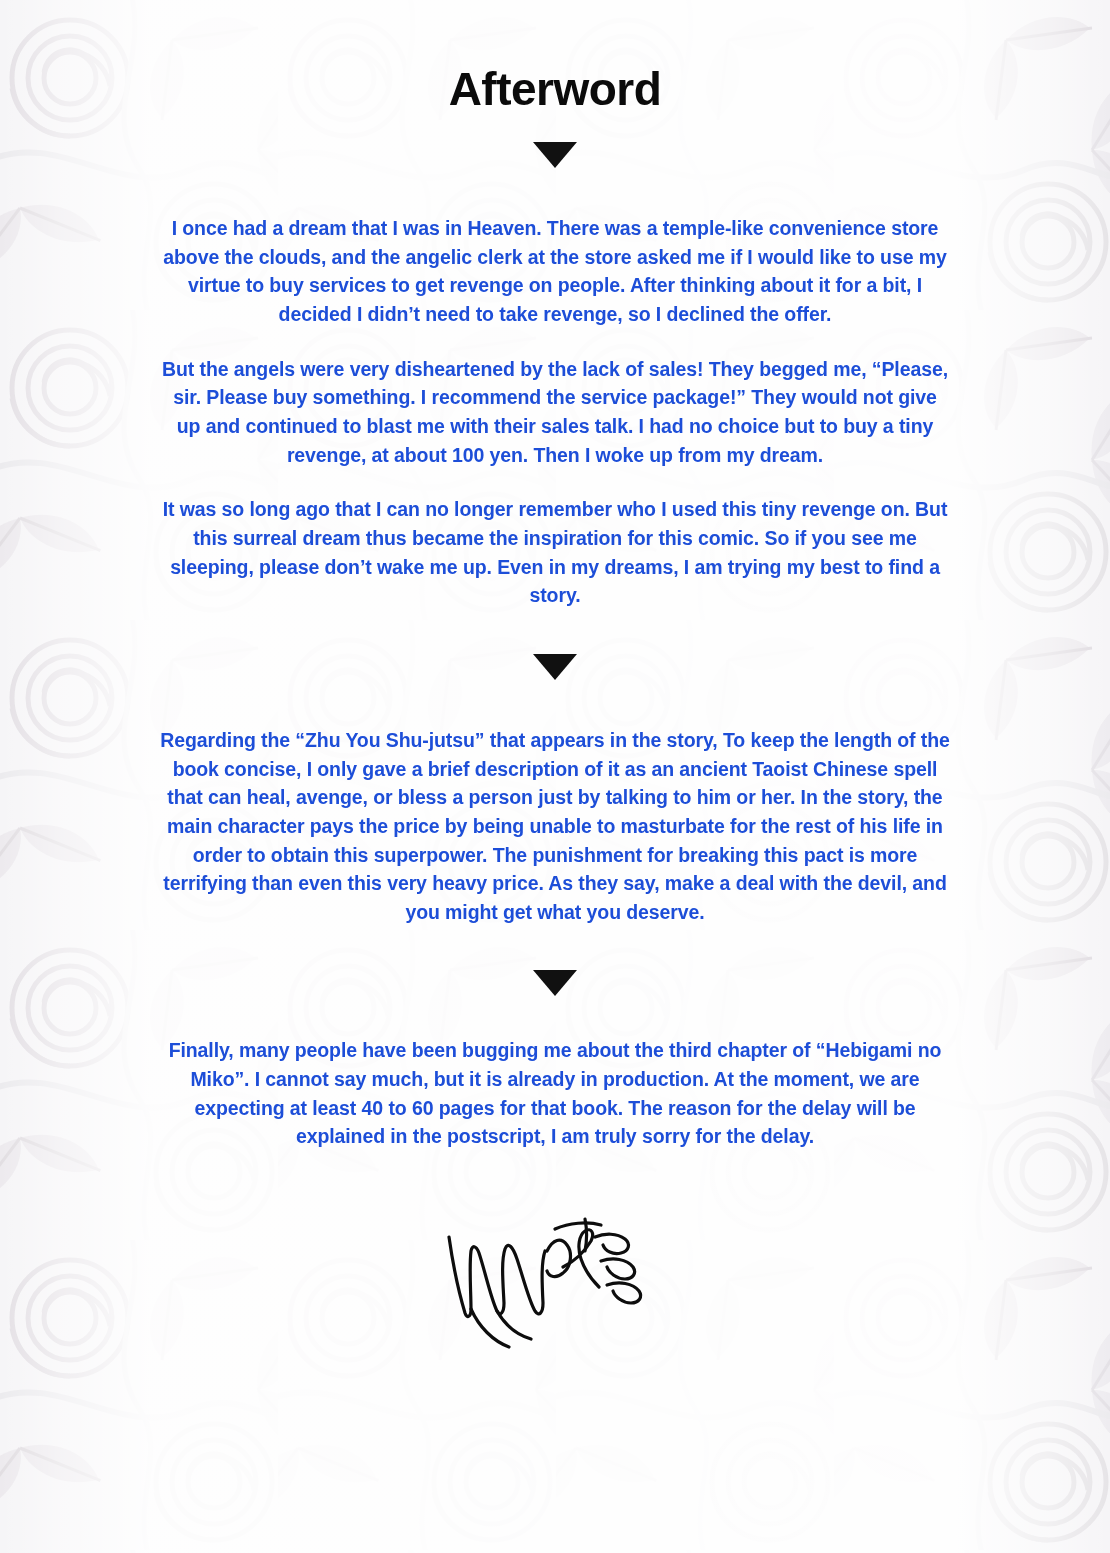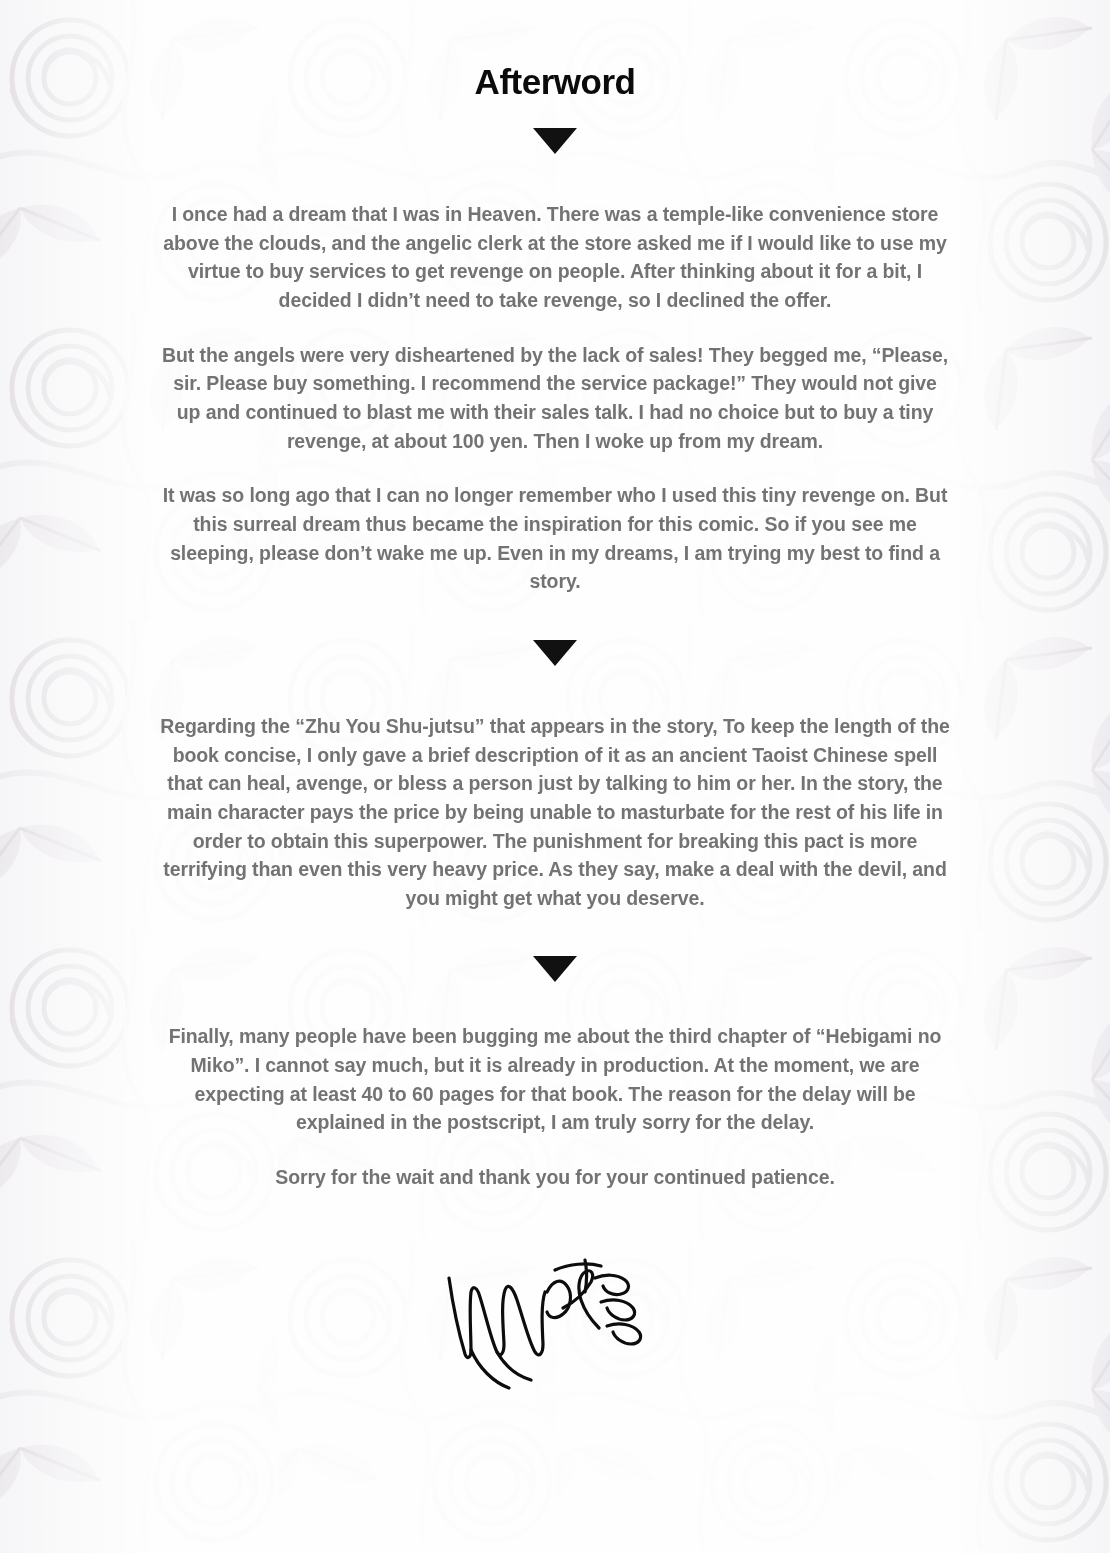--- a/index.html
+++ b/index.html
@@ -46,21 +46,21 @@
     position: relative;
     z-index: 2;
     width: 1110px;
     height: 1553px;
     box-sizing: border-box;
     padding: 52px 88px 0 88px;
   }
 
   .page-title {
     text-align: center;
-    font-size: 35px;
+    font-size: 46px;
     font-weight: bold;
     letter-spacing: -0.5px;
     margin: 10px 0 0 0;
     color: #0b0b0b;
   }
 
   .divider-triangle {
     width: 0;
     height: 0;
     border-left: 22px solid transparent;
@@ -71,21 +71,21 @@
   .divider-triangle.sep { margin-top: 44px; }
 
   .section { margin-top: 46px; }
   .section.tight { margin-top: 40px; }
 
   .para {
     text-align: center;
     font-size: 19.5px;
     line-height: 1.47;
     font-weight: bold;
-    color: #737373;
+    color: #1d4ed8;
     margin: 16px auto;
     max-width: 790px;
     letter-spacing: -0.1px;
   }
   .para + .para { margin-top: 26px; text-align: center; }
 
   .signature-wrap {
     margin-top: 56px;
     display: flex;
     justify-content: center;
@@ -145,21 +145,20 @@
 
   <div class="section">
     <p class="para">Regarding the “Zhu You Shu-jutsu” that appears in the story,
 To keep the length of the book concise, I only gave a brief description of it as an ancient Taoist Chinese spell that can heal, avenge, or bless a person just by talking to him or her. In the story, the main character pays the price by being unable to masturbate for the rest of his life in order to obtain this superpower. The punishment for breaking this pact is more terrifying than even this very heavy price. As they say, make a deal with the devil, and you might get what you deserve.</p>
   </div>
 
   <div class="divider-triangle sep"></div>
 
   <div class="section tight">
     <p class="para">Finally, many people have been bugging me about the third chapter of “Hebigami no Miko”. I cannot say much, but it is already in production. At the moment, we are expecting at least 40 to 60 pages for that book. The reason for the delay will be explained in the postscript, I am truly sorry for the delay.</p>
-    <p class="para">Sorry for the wait and thank you for your continued patience.</p>
   </div>
 
   <div class="signature-wrap">
     <svg width="240" height="150" viewBox="0 0 240 150" xmlns="http://www.w3.org/2000/svg" aria-hidden="true">
       <g fill="none" stroke="#0d0d0d" stroke-width="3.2" stroke-linecap="round" stroke-linejoin="round">
         <path d="M14,30 C18,58 24,86 30,106 C32,112 36,110 36,102 C36,86 34,60 36,44 C37,38 41,38 44,46 C50,64 56,92 62,104 C65,110 69,106 69,96 C68,76 66,54 70,42 C73,34 78,40 82,52 C88,70 94,94 100,104 C104,110 108,106 108,96 C107,76 106,56 110,44"></path>
         <path d="M112,44 C118,32 126,30 132,38 C138,46 136,60 128,66 C121,72 114,70 112,64"></path>
         <path d="M128,60 C140,54 150,44 156,34 C160,26 156,20 150,24 C144,28 142,40 146,52 C150,64 158,74 164,80"></path>
         <path d="M120,22 C134,16 152,14 166,18"></path>
         <path d="M150,12 C152,22 152,34 150,44"></path>

